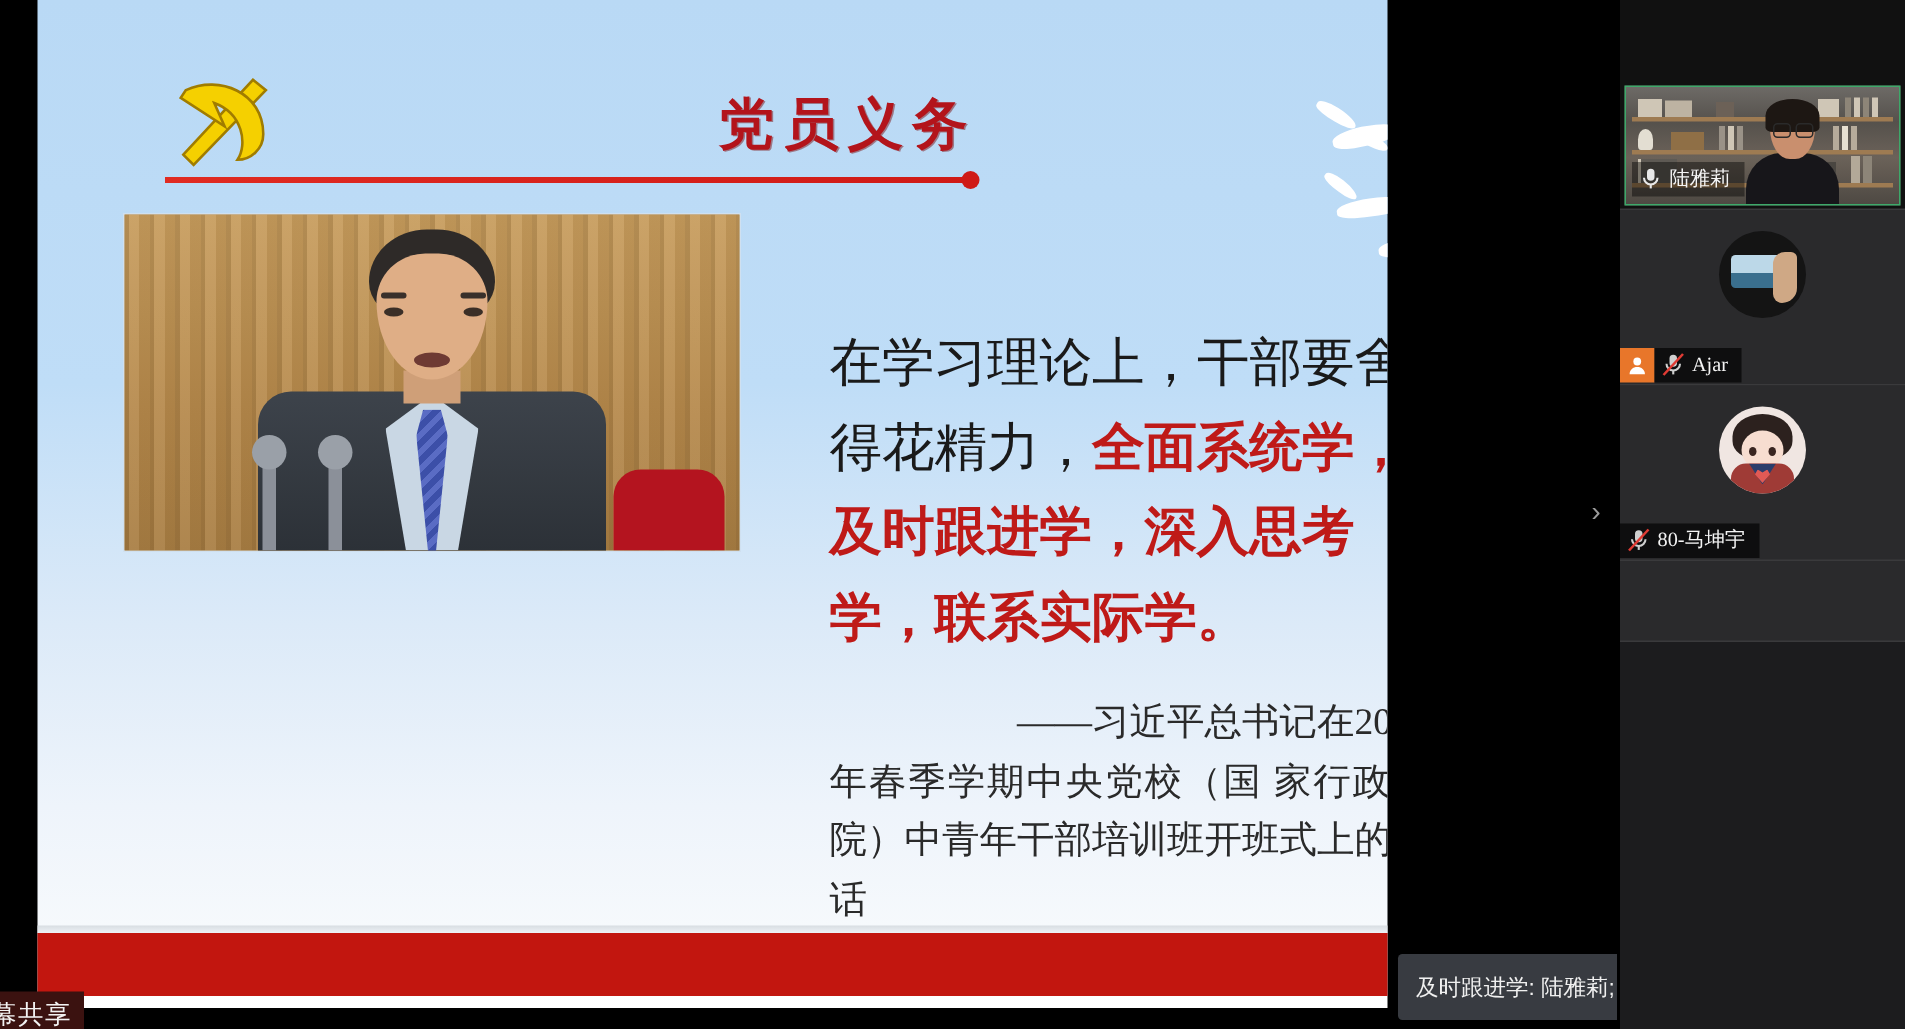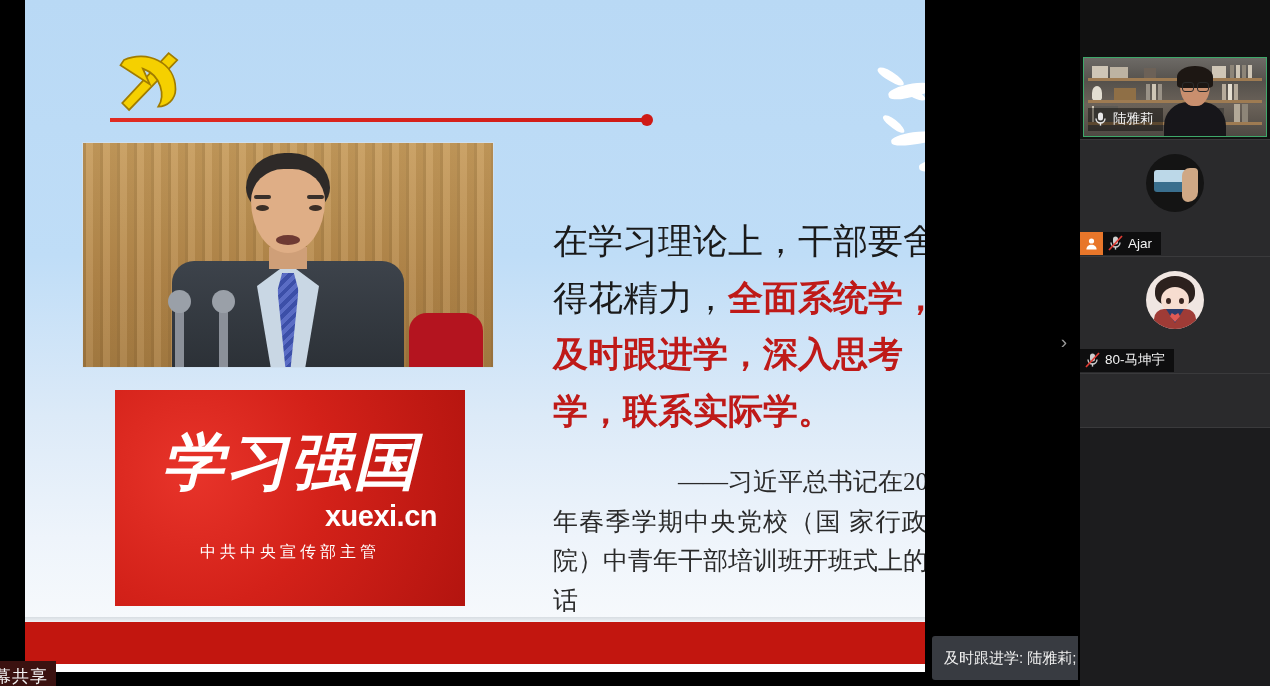--- a/index.html
+++ b/index.html
@@ -157,21 +157,21 @@
   
   #av4 { background:#d9d9d9; filter:grayscale(1); }
   #av4 .hair { position:absolute; left:12px; top:4px; width:34px; height:20px; background:#2f2f2f; border-radius:50% 50% 20% 20%; }
   #av4 .face { position:absolute; left:16px; top:12px; width:27px; height:26px; background:#cfcfcf; border-radius:50%; }
   #av4 .gl { position:absolute; left:17px; top:20px; width:25px; height:8px; }
   #av4 .gl:before,#av4 .gl:after { content:''; position:absolute; top:0; width:9px; height:8px; border:1.4px solid #333; border-radius:50%; }
   #av4 .gl:before { left:0; } #av4 .gl:after { right:0; }
   #av4 .body { position:absolute; left:6px; top:36px; width:46px; height:24px; background:#b5b5b5; border-radius:14px 14px 0 0; }
 
   
-  .badge { position:absolute; left:0; bottom:0; display:flex; align-items:center; height:26px; }
+  .badge { position:absolute; left:0; bottom:0; display:flex; align-items:center; height:26px;font-family:Liberation Serif, serif; }
   .host-chip { width:23px; height:23px; background:#e8762a; display:flex; align-items:center; justify-content:center; }
   .host-chip svg { display:block; }
   .name-chip { height:23px; background:rgba(8,8,8,.82); display:flex; align-items:center;
     gap:5px; padding:0 9px 0 5px; }
   .name-chip .nm { color:#f4f4f4; font-size:13.5px; white-space:nowrap; }
   .mic-ic { position:relative; width:15px; height:16px; flex:0 0 15px; }
   .mic-ic svg { position:absolute; left:0; top:0; }
   .tile.first .badge { left:4px; bottom:4px; }
   .tile.first .name-chip { background:rgba(0,0,0,.42); }
 </style>
@@ -199,20 +199,21 @@
 
       <div id="emblem">
         <svg viewBox="0 0 100 100" width="86" height="86">
           <g fill="#f5d000" stroke="#a07c00" stroke-width="2">
             <path d="M20 78 L74 20 L84 28 L28 86 Z"></path>
             <path d="M22 28 C48 16 82 30 82 62 C82 74 72 82 62 82 C70 70 66 46 44 38 L52 56 L18 34 Z"></path>
           </g>
         </svg>
       </div>
 
+      <div id="slide-title">党员义务</div>
       <div id="title-rule"></div>
       <div id="title-rule-dot"></div>
 
       <div id="photo">
         <div class="curtain"></div>
         <div class="suit"></div>
         <div class="chair"></div>
         <div class="shirt"></div>
         <div class="neck"></div>
         <div class="head hair"></div>
@@ -224,25 +225,20 @@
         <div class="mouth"></div>
         <div class="tie"></div>
         <div class="mic" style="left:92px;">
           <div class="mic-head"></div>
         </div>
         <div class="mic" style="left:136px;">
           <div class="mic-head"></div>
         </div>
       </div>
 
-      <div id="banner">
-        <div id="banner-logo">学习强国</div>
-        <div id="banner-url">xuexi.cn</div>
-        <div id="banner-sub">中共中央宣传部主管</div>
-      </div>
 
       <div id="quote"><span>在学习理论上，干部要舍得花精力，</span><span class="red">全面系统学，及时跟进学，深入思考学，联系实际学。</span></div>
 
       <div id="attrib"><span class="lead">——习近平总书记在2019</span><span>年春季学期中央党校（国 家行政学院）中青年干部培训班开班式上的讲话</span></div>
 
     </div>
 
     <div id="slide-footer-top"></div>
     <div id="slide-footer"></div>
 

